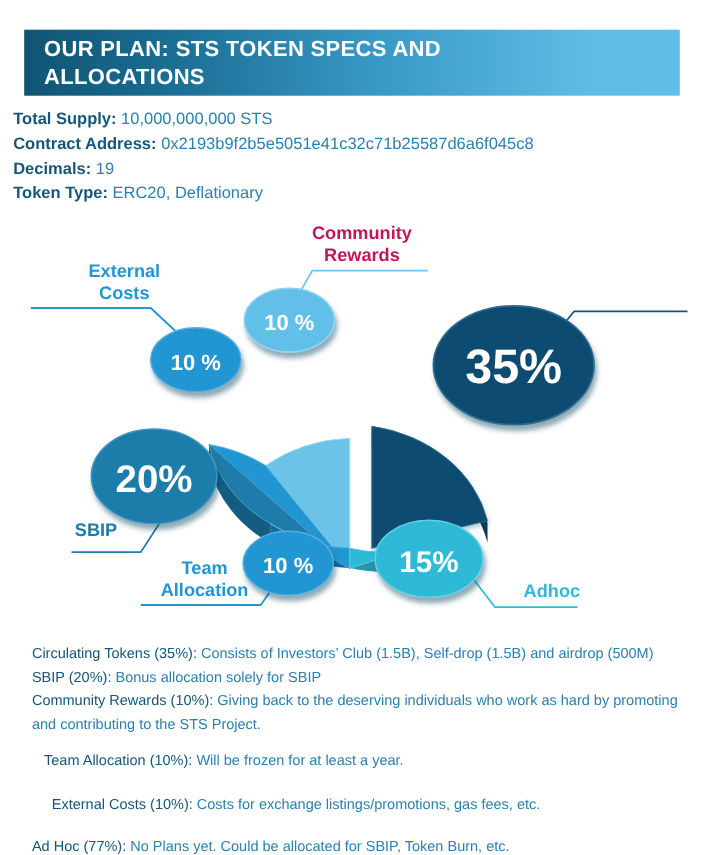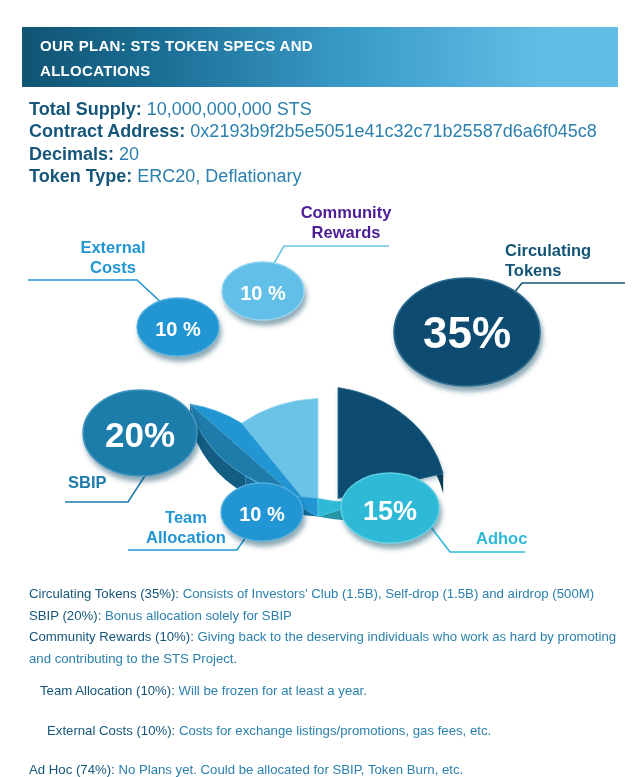--- a/index.html
+++ b/index.html
@@ -14,53 +14,53 @@
 
   
   #header-banner{
     position:absolute;left:22px;top:27px;width:596px;height:60px;
     background:linear-gradient(to right,#115473 0%,#1a6d93 22%,#3a9ac7 55%,#5fbce4 86%,#62bee6 100%);
     box-sizing:border-box;
     padding:6px 0 0 18px;
   }
   #header-title{
     color:#ffffff;
-    font-size:15px;
+    font-size:20px;
     font-weight:bold;
     letter-spacing:0.3px;
     line-height:25px;
     margin:0;
     text-transform:uppercase;
     white-space:pre-line;
   }
 
   
   #spec-list{
-    position:absolute;left:29px;top:98px;width:590px;
-    font-size:18px;line-height:22.4px;color:#2a7fae;
+    position:absolute;left:12px;top:98px;width:590px;
+    font-size:15px;line-height:22.4px;color:#2a7fae;
   }
   .spec-row{white-space:nowrap;}
   .spec-label{color:#15567a;font-weight:bold;}
   .spec-value{color:#2b80ad;}
 
   
   #chart-stage{
     position:absolute;left:0;top:196px;width:640px;height:375px;
   }
   #pie-svg{position:absolute;left:0;top:0;}
 
   
   .callout{
     position:absolute;
     font-size:16.5px;
     font-weight:bold;
     line-height:20px;
     white-space:pre-line;
   }
-  #label-community-rewards{left:286px;top:6px;color:#4c1d95;text-align:center;width:120px;}
+  #label-community-rewards{left:269px;top:6px;color:#be185d;text-align:center;width:120px;}
   #label-external-costs{left:48px;top:41px;color:#2196d3;text-align:center;width:130px;}
   #label-circulating-tokens{left:505px;top:44px;color:#135575;text-align:left;width:130px;}
   #label-sbip{left:68px;top:276px;color:#1e7baa;text-align:left;width:90px;}
   #label-team-allocation{left:126px;top:311px;color:#2196d3;text-align:center;width:120px;}
   #label-adhoc{left:452px;top:332px;color:#2ebad6;text-align:left;width:90px;margin-left:24px;}
 
   
   #description-list{
     position:absolute;left:29px;top:583px;width:590px;
     font-size:13.2px;line-height:21.5px;color:#2b80ad;
@@ -78,21 +78,21 @@
 </div>
 
 <div id="spec-list">
   <div class="spec-row">
     <span class="spec-label">Total Supply:</span><span class="spec-value"> 10,000,000,000 STS</span>
   </div>
   <div class="spec-row">
     <span class="spec-label">Contract Address:</span><span class="spec-value"> 0x2193b9f2b5e5051e41c32c71b25587d6a6f045c8</span>
   </div>
   <div class="spec-row">
-    <span class="spec-label">Decimals:</span><span class="spec-value"> 20</span>
+    <span class="spec-label">Decimals:</span><span class="spec-value"> 19</span>
   </div>
   <div class="spec-row">
     <span class="spec-label">Token Type:</span><span class="spec-value"> ERC20, Deflationary</span>
   </div>
 </div>
 
 <div id="chart-stage">
 
   <svg id="pie-svg" width="640" height="375" viewBox="0 0 640 375">
     <defs>
@@ -177,22 +177,20 @@
         <text x="263" y="104" text-anchor="middle" fill="#ffffff" font-family="Liberation Sans, sans-serif" font-size="20" font-weight="bold">10 %</text>
       </g>
 
     </g>
   </svg>
 
   <div class="callout" id="label-community-rewards">Community
 Rewards</div>
   <div class="callout" id="label-external-costs">External
 Costs</div>
-  <div class="callout" id="label-circulating-tokens">Circulating
-Tokens</div>
   <div class="callout" id="label-sbip">SBIP</div>
   <div class="callout" id="label-team-allocation">Team
 Allocation</div>
   <div class="callout" id="label-adhoc">Adhoc</div>
 </div>
 
 <div id="description-list">
   <p class="desc-row" style="margin:0">
     <span class="desc-term">Circulating Tokens (35%):</span><span class="desc-text"> Consists of Investors’ Club (1.5B), Self-drop (1.5B) and airdrop (500M)</span>
   </p>
@@ -202,15 +200,15 @@
   <p class="desc-row" style="margin:0">
     <span class="desc-term">Community Rewards (10%):</span><span class="desc-text"> Giving back to the deserving individuals who work as hard by promoting and contributing to the STS Project.</span>
   </p>
   <p class="desc-row" style="margin:11px">
     <span class="desc-term">Team Allocation (10%):</span><span class="desc-text"> Will be frozen for at least a year.</span>
   </p>
   <p class="desc-row" style="margin:18px">
     <span class="desc-term">External Costs (10%):</span><span class="desc-text"> Costs for exchange listings/promotions, gas fees, etc.</span>
   </p>
   <p class="desc-row" style="margin:0">
-    <span class="desc-term">Ad Hoc (74%):</span><span class="desc-text"> No Plans yet. Could be allocated for SBIP, Token Burn, etc.</span>
+    <span class="desc-term">Ad Hoc (77%):</span><span class="desc-text"> No Plans yet. Could be allocated for SBIP, Token Burn, etc.</span>
   </p>
 </div>
 
 </body></html>

